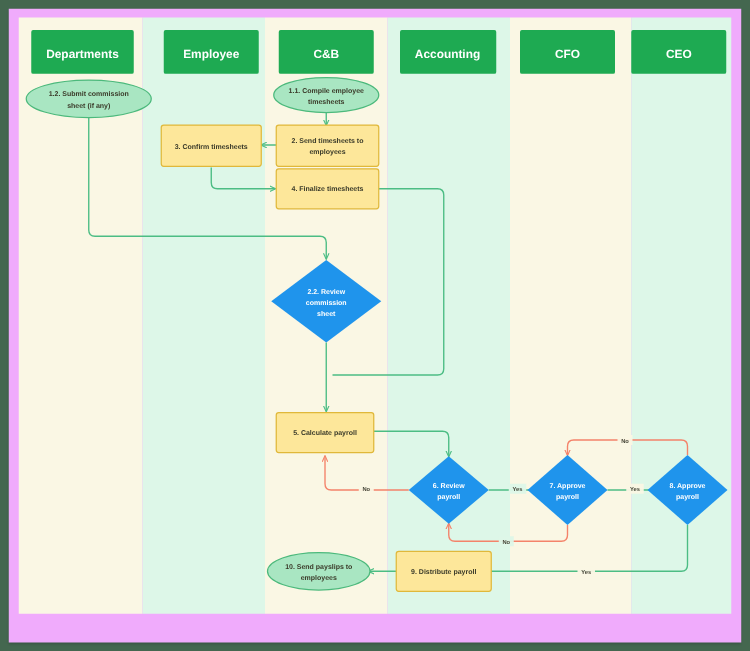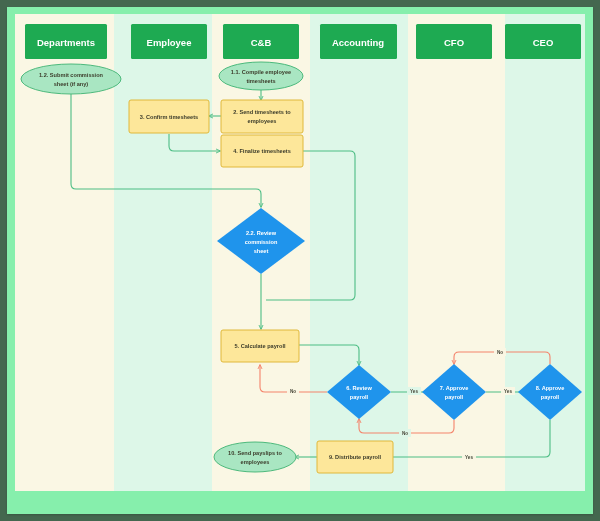--- a/index.html
+++ b/index.html
@@ -5,21 +5,21 @@
   html,body{margin:0;padding:0;}
   body{
     width:600px;height:521px;
     background:#44674f;
     font-family:"Liberation Sans", sans-serif;
     overflow:hidden;
   }
   #board{
     position:absolute;left:7px;top:7px;
     width:586px;height:507px;
-    background:#86efac;
+    background:#f0abfc;
     box-shadow:0 1px 2px rgba(0,0,0,.18);
   }
   #canvas{position:absolute;left:0;top:0;width:586px;height:507px;display:block;}
   .lane-title{
     font-size:9.5px;font-weight:bold;fill:#ffffff;
     font-family:"Liberation Sans", sans-serif;
   }
   .node-text{
     font-size:5.6px;font-weight:bold;fill:#3b3b2a;
     font-family:"Liberation Sans", sans-serif;

